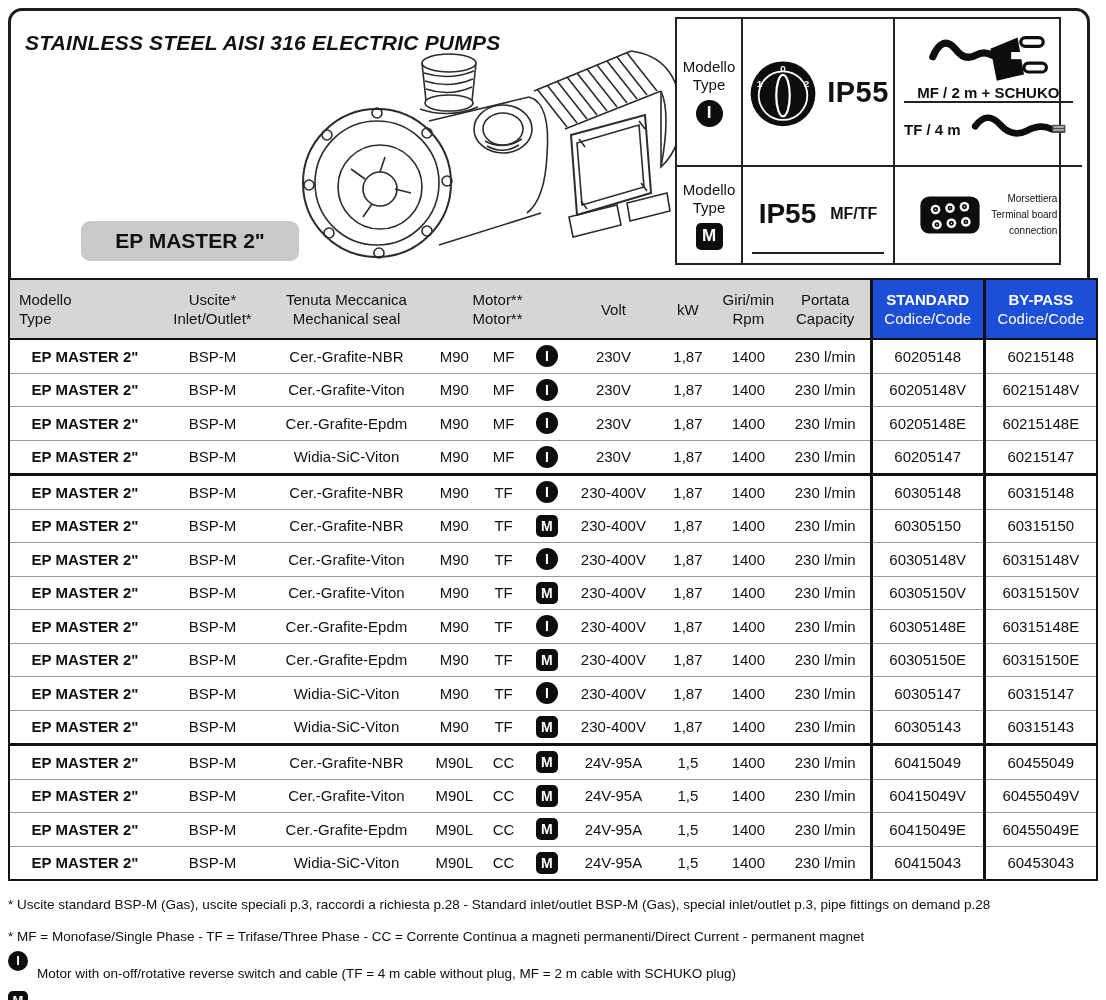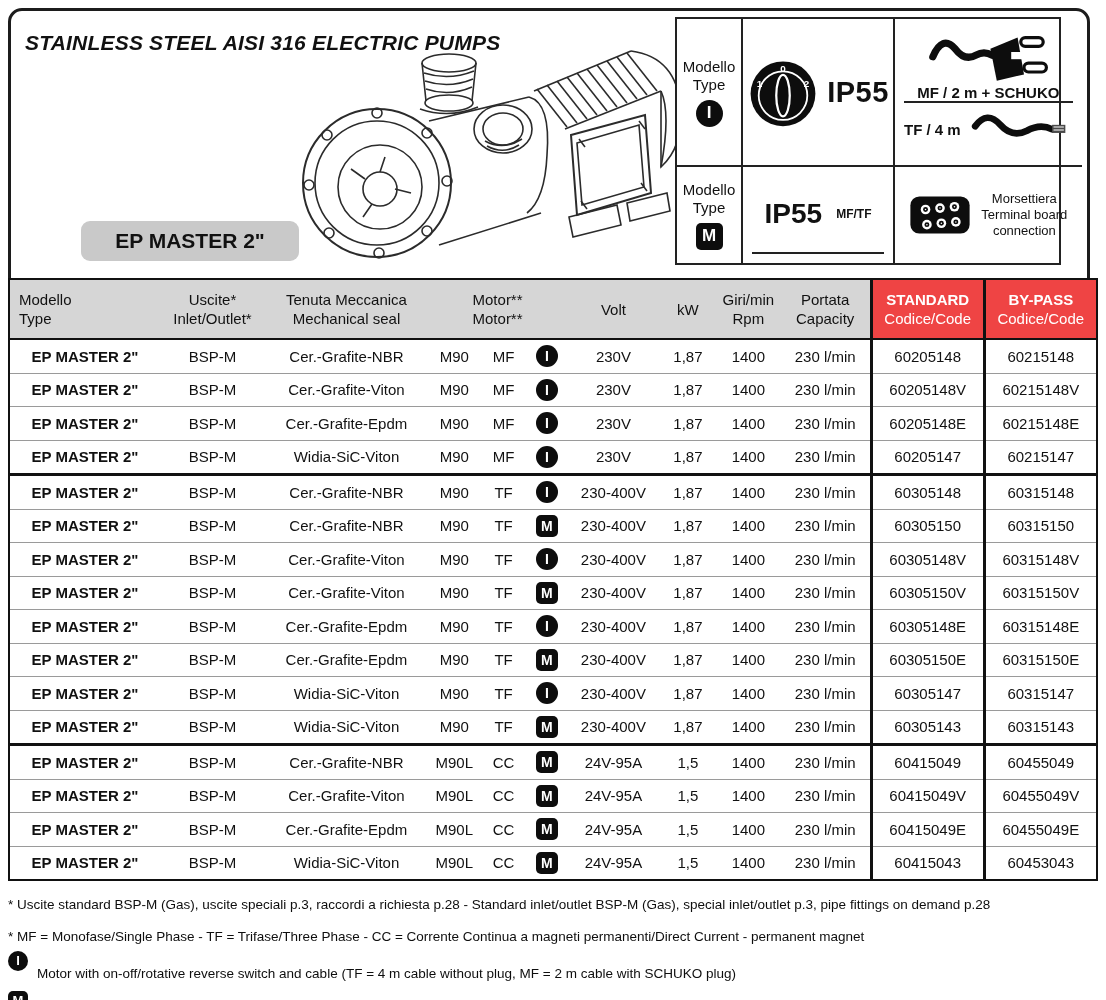--- a/index.html
+++ b/index.html
@@ -44,37 +44,37 @@
   .ip-badge{width:27px;height:27px;font-size:17px;margin-top:6px;}
   .switch-row{flex-direction:row;gap:8px;}
   .ip55-big{font-weight:bold;font-size:29px;letter-spacing:.5px;}
   .stack{display:flex;flex-direction:column;align-items:stretch;justify-content:stretch;padding:9px;}
   .substack{flex:1;display:flex;align-items:center;justify-content:center;flex-direction:column;}
   .substack.divided{border-bottom:2px solid #222;}
   .cable-line{display:flex;flex-direction:row;align-items:center;gap:8px;}
   .cable-label{font-weight:bold;font-size:15px;white-space:nowrap;}
   .ip-sub{flex-direction:row;display:flex;align-items:center;justify-content:center;gap:14px;}
   .ip-mid{font-weight:bold;font-size:28px;}
-  .ip-tag{font-weight:bold;font-size:12px;}
+  .ip-tag{font-weight:bold;font-size:16px;}
   .terminal-cell{flex-direction:row;display:flex;gap:10px;align-items:center;justify-content:center;padding:0 6px;}
-  .terminal-text{font-size:13px;line-height:16px;text-align:center;}
+  .terminal-text{font-size:10px;line-height:16px;text-align:right;}
   
   .spec-table{
     position:absolute;left:8px;top:278px;width:1090px;
     border-collapse:collapse;table-layout:fixed;
     border:2px solid #111;
   }
   .spec-table thead th{
     background:#d6d6d6;font-weight:normal;font-size:15px;line-height:19px;
     height:58px;vertical-align:middle;text-align:center;padding:0 2px;
     border-bottom:2px solid #111;
   }
   .spec-table thead th.h-model{text-align:left;padding-left:9px;}
   .spec-table thead th.h-code{
-    background:#ef4444;color:#fff;font-weight:bold;
+    background:#1d4ed8;color:#fff;font-weight:bold;
   }
   .spec-table thead th.h-code .sub{font-weight:normal;}
   .thick-l{border-left:3px solid #111;}
   .spec-table tbody td{
     font-size:15px;height:32.5px;text-align:center;vertical-align:middle;
     border-bottom:1px solid #9a9a9a;padding:0 2px;background:#fff;
   }
   .spec-table tbody tr.group-end td{border-bottom:3px solid #111;}
   .spec-table tbody tr:last-child td{border-bottom:none;}
   td.td-model{text-align:left;padding-left:9px;font-weight:bold;white-space:nowrap;}

